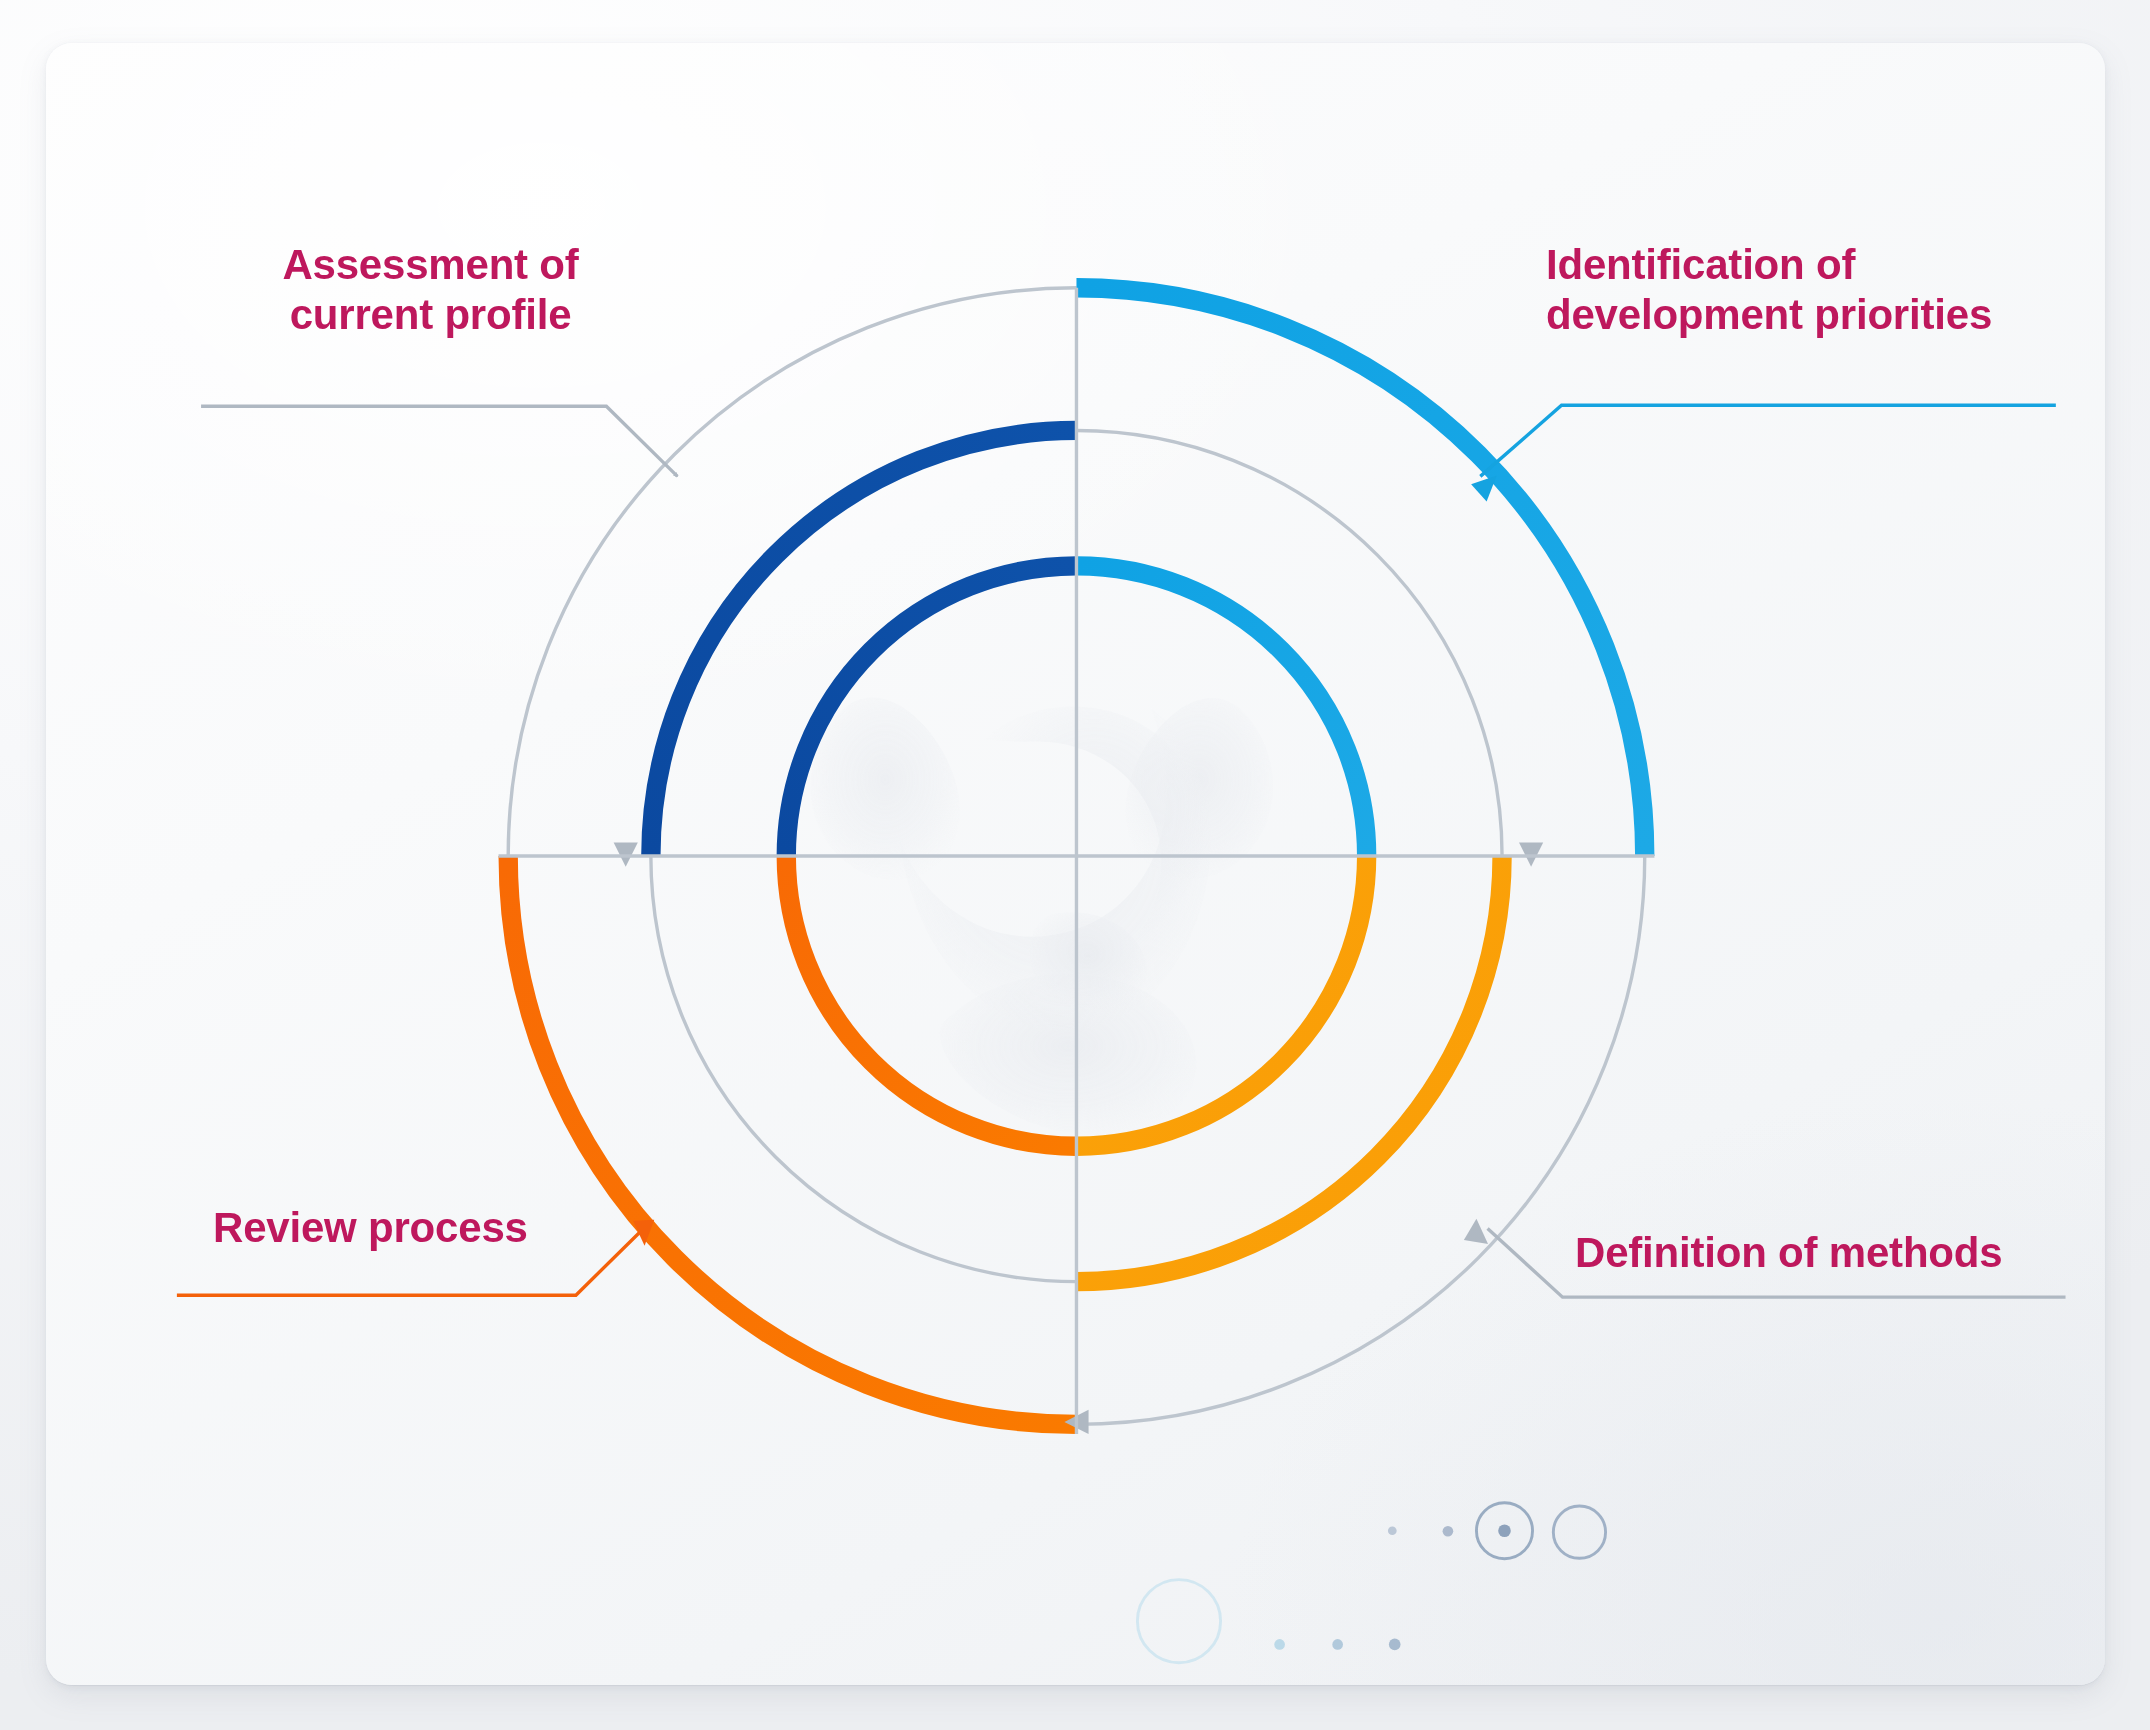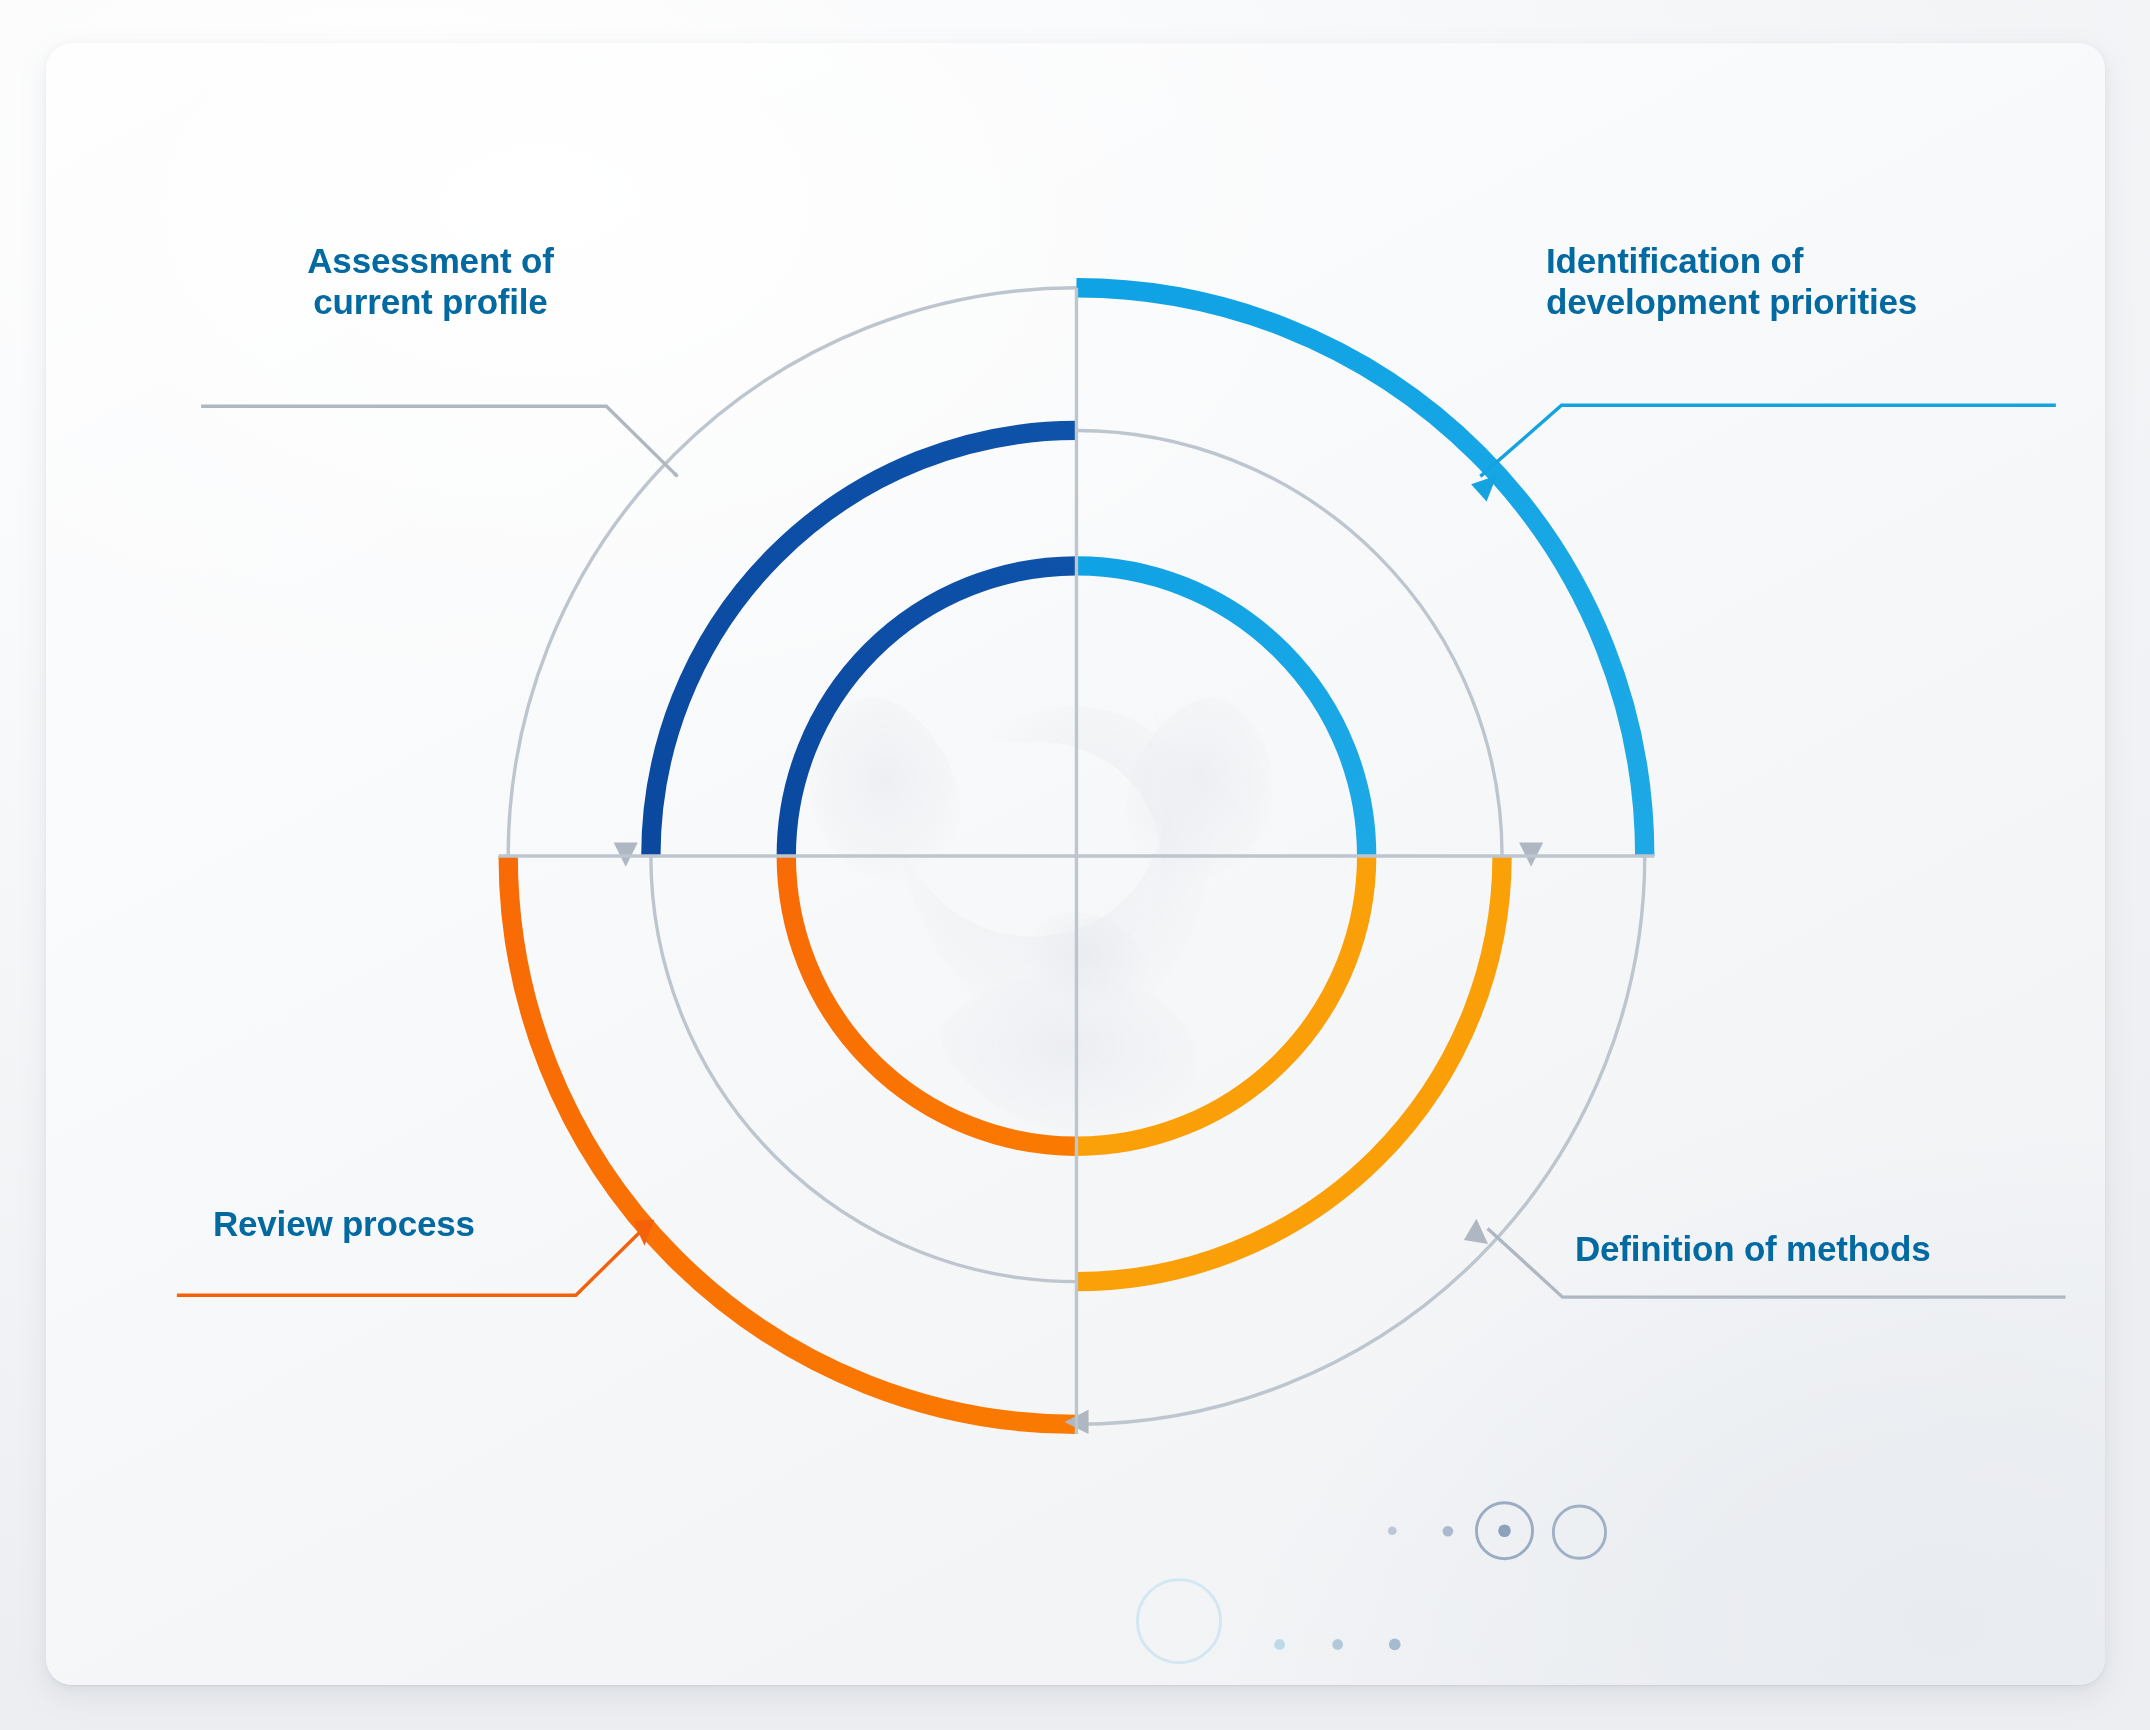--- a/index.html
+++ b/index.html
@@ -38,22 +38,22 @@
       radial-gradient(58% 46% at 24% 10%, rgba(255,255,255,.95) 0%, rgba(255,255,255,0) 70%),
       radial-gradient(48% 44% at 92% 96%, rgba(226,230,236,.55) 0%, rgba(255,255,255,0) 72%);
     pointer-events:none;
   }
 
   svg.diagram{position:absolute;left:0;top:0;width:2151px;height:1730px;}
 
   
   .label{
     position:absolute;
-    color:#0369a1;
-    font-size:35px;
+    color:#be185d;
+    font-size:42px;
     font-weight:700;
     line-height:1.18;
     letter-spacing:-0.2px;
     white-space:pre-line;
   }
   #label-assessment{left:261px;top:240px;text-align:center;width:339px;}
   #label-identification{left:1546px;top:240px;text-align:left;width:532px;}
   #label-review{left:213px;top:1203px;text-align:left;width:387px;}
   #label-definition{left:1575px;top:1204px;text-align:left;width:484px;margin-top:24px;}
 </style>

